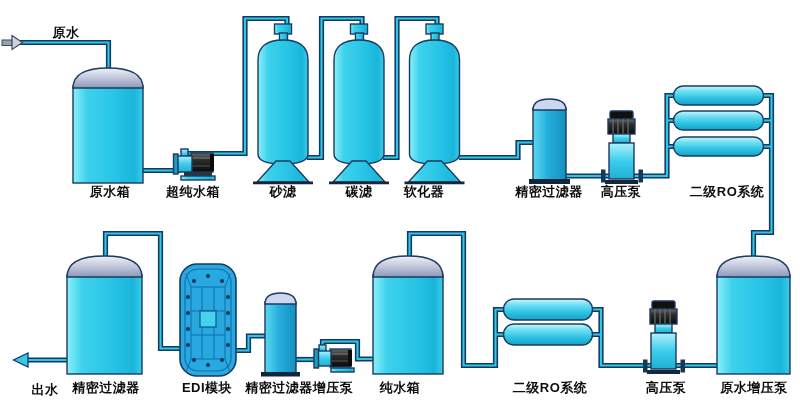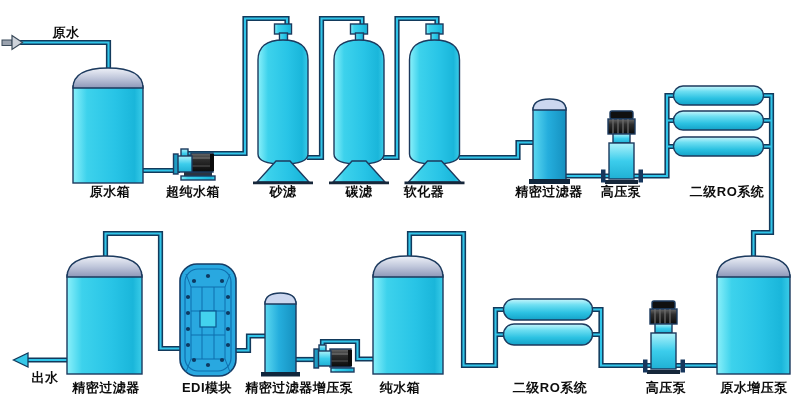--- a/index.html
+++ b/index.html
@@ -238,21 +238,21 @@
 <div class="lbl" style="left:66px;top:26px">原水</div>
 <div class="lbl" style="left:110px;top:185px">原水箱</div>
 <div class="lbl" style="left:193px;top:185px">超纯水箱</div>
 <div class="lbl" style="left:283px;top:185px">砂滤</div>
 <div class="lbl" style="left:359px;top:185px">碳滤</div>
 <div class="lbl" style="left:424px;top:185px">软化器</div>
 <div class="lbl" style="left:549px;top:185px">精密过滤器</div>
 <div class="lbl" style="left:621px;top:185px">高压泵</div>
 <div class="lbl" style="left:727px;top:185px">二级RO系统</div>
 
-<div class="lbl" style="left:45px;top:371px">出水</div>
+<div class="lbl" style="left:45px;top:383px">出水</div>
 <div class="lbl" style="left:106px;top:381px">精密过滤器</div>
 <div class="lbl" style="left:207px;top:381px">EDI模块</div>
 <div class="lbl" style="left:279px;top:381px">精密过滤器</div>
 <div class="lbl" style="left:333px;top:381px">增压泵</div>
 <div class="lbl" style="left:400px;top:381px">纯水箱</div>
 <div class="lbl" style="left:550px;top:381px">二级RO系统</div>
 <div class="lbl" style="left:666px;top:381px">高压泵</div>
 <div class="lbl" style="left:754px;top:381px">原水增压泵</div>
 </div>
 

